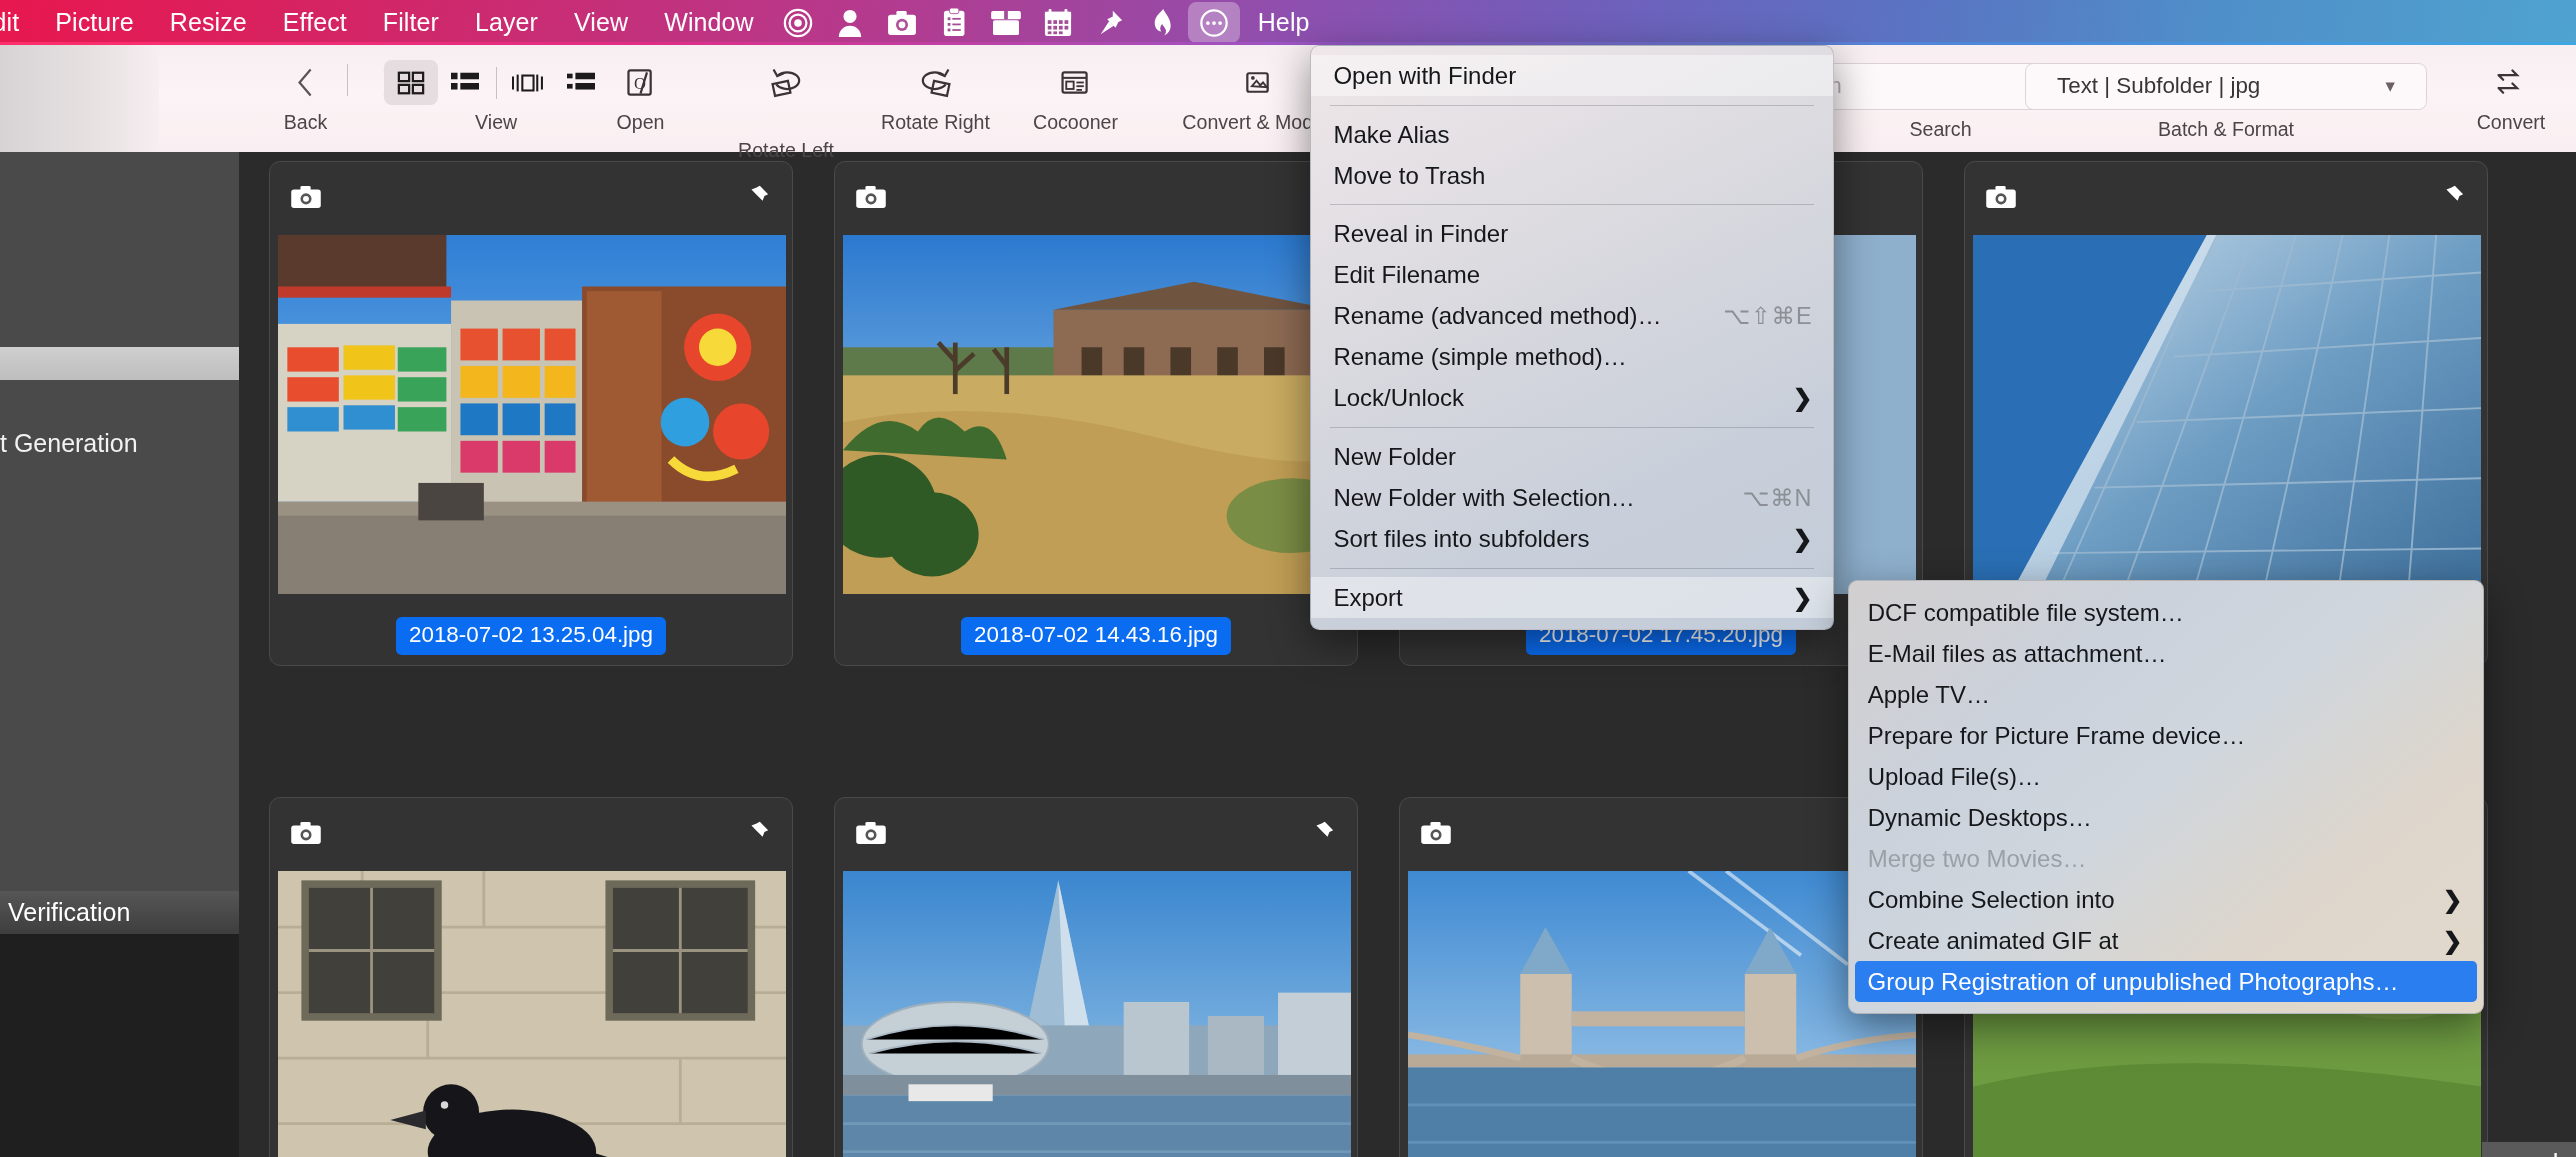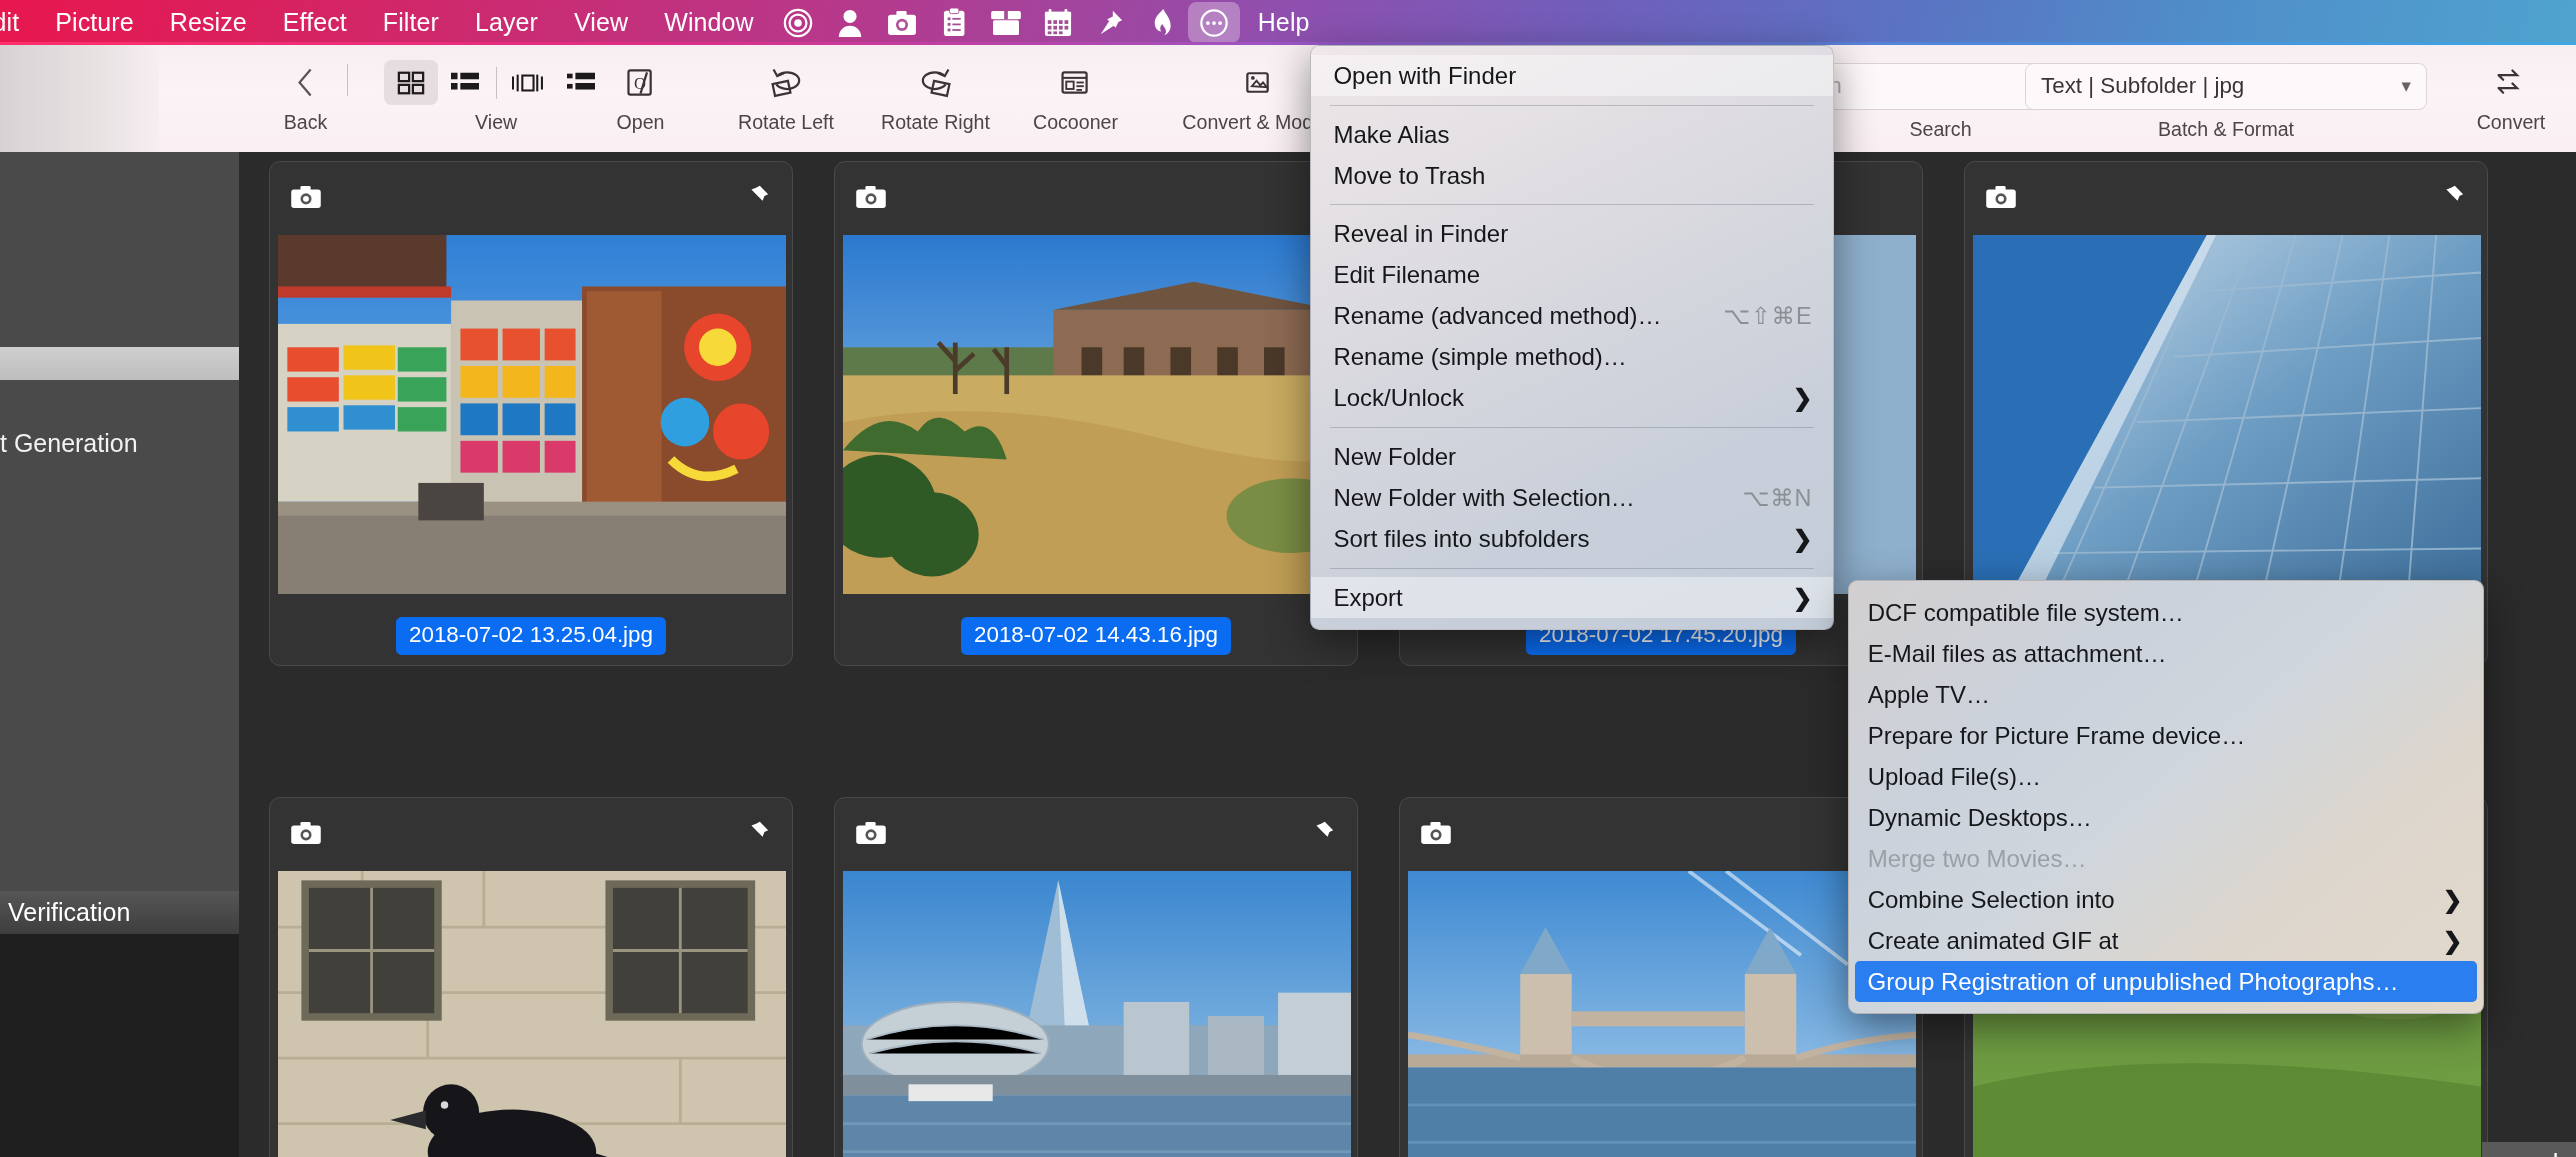--- a/index.html
+++ b/index.html
@@ -68,21 +68,21 @@
   .seg-btn.sel { background: #e6dde0; }
   .sep-v { width: 0.9px; height: 32px; background: #c9c0c3; margin: 0 3.7px; }
 
   .searchfield {
     width: 271px; height: 47px; border: 1.4px solid #ddd3d6; border-radius: 8.4px;
     background: #fdf8f9; display: flex; align-items: center; padding: 0 13px;
     color: #b3a9ac; font-size: 21.5px;
   }
   .popupbtn {
     width: 402px; height: 47px; border: 1.4px solid #ddd3d6; border-radius: 8.4px;
-    background: #fdf8f9; display: flex; align-items: center; padding: 0 15px;
+    background: #fdf8f9; display: flex; align-items: center; padding: 0 31px;
     color: #3a3436; font-size: 22.4px; justify-content: space-between;
   }
   .popupbtn .chev { color: #6b6063; font-size: 18.7px; }
 
   
   .content {
     position: absolute; left: 0; top: 152px; width: 2576px; height: 1006px;
     background: #2b2b2b;
   }
   .gallery {
@@ -359,21 +359,21 @@
               <rect x="7" y="7" width="24" height="26" rx="2" fill="none" stroke="#3a3436" stroke-width="2.4"></rect>
               <text x="13" y="27" font-size="18" font-family="Liberation Serif, serif" fill="#3a3436">O</text>
               <line x1="27" y1="9" x2="20" y2="32" stroke="#3a3436" stroke-width="2.4"></line>
             </svg>
         </div>
         <div class="tb-label">Open</div>
       </div>
     </div>
 
     <div class="tb-group" style="left:702px;">
-      <div class="tb-btn" style="min-width:168px;">
+      <div class="tb-btn" style="min-width:168px;gap:28px;">
         <div class="tb-icon">
           <svg width="41" height="37" viewBox="0 0 44 40">
               <path d="M13 12a13 9 0 1 1 -2 10" fill="none" stroke="#3a3436" stroke-width="2.4"></path>
               <polyline points="8,6 12,13 19,10" fill="none" stroke="#3a3436" stroke-width="2.4"></polyline>
               <rect x="8" y="20" width="17" height="13" transform="rotate(-12 16 26)" fill="none" stroke="#3a3436" stroke-width="2.4"></rect>
             </svg>
         </div>
         <div class="tb-label">Rotate Left</div>
       </div>
     </div>

